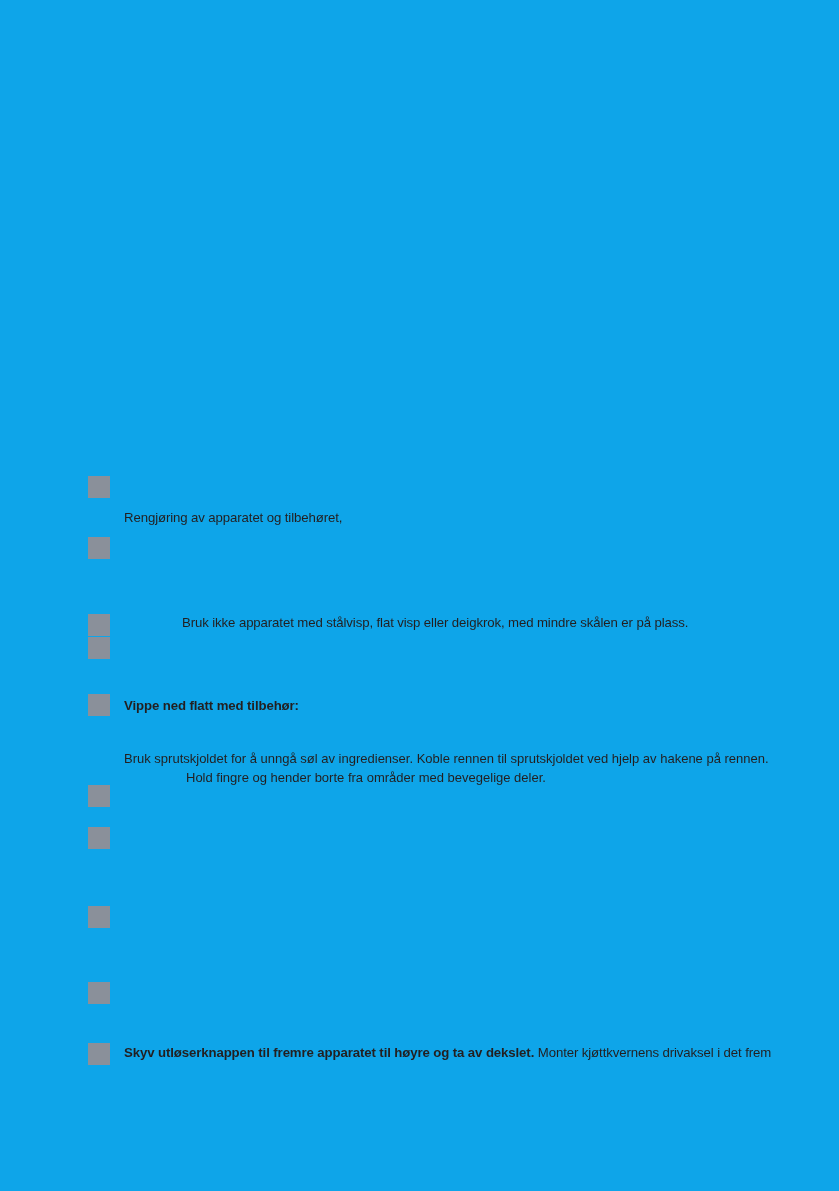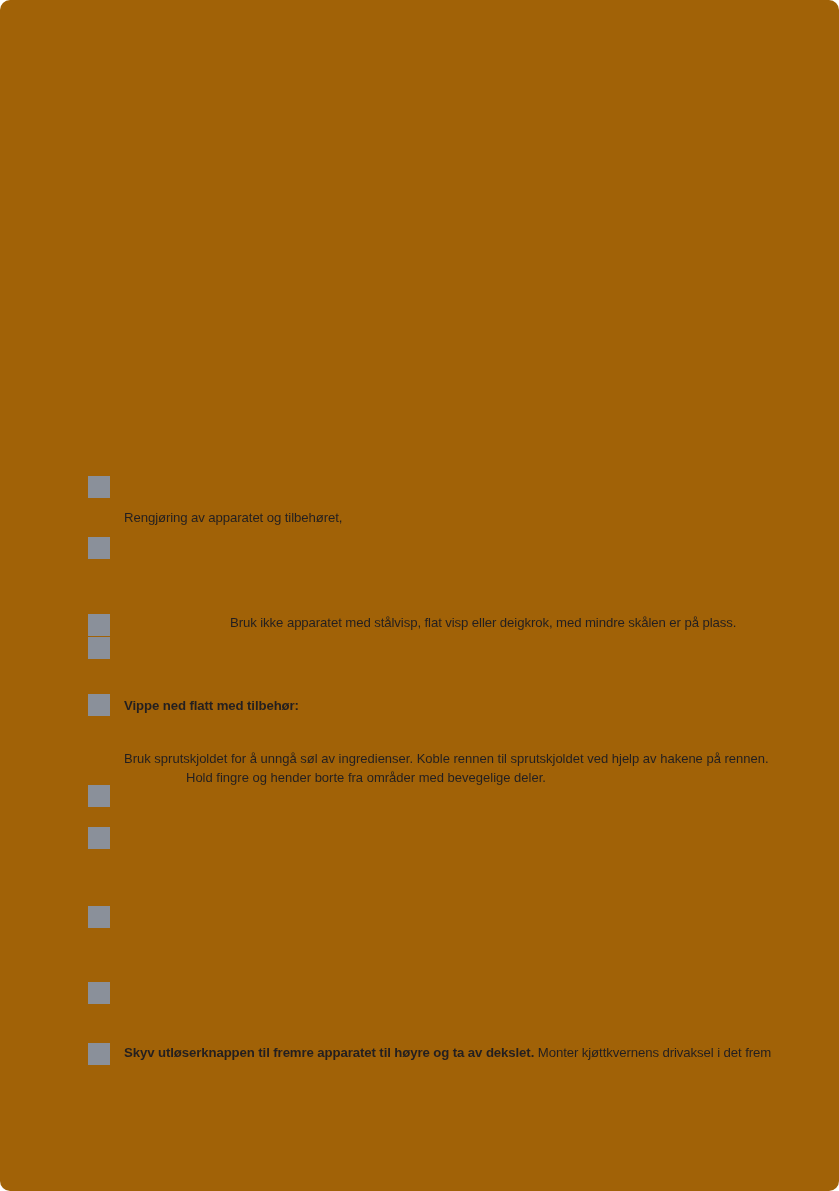--- a/index.html
+++ b/index.html
@@ -49,37 +49,37 @@
     line-height: 19px;
     white-space: nowrap;
   }
   .para .l2 {
     display: block;
   }
 </style>
 </head>
 <body>
 
-<div id="page" style="width: 839px; height: 1191px; background: #a16207; border-radius: 10px;">
+<div id="page" style="width: 839px; height: 1191px; background: #0ea5e9;">
 
   <div class="marker" style="left: 88px; top: 476px; background: rgb(138, 144, 154);"></div>
   <div class="marker" style="left: 88px; top: 537px; background: rgb(138, 144, 154);"></div>
   <div class="marker" style="left: 88px; top: 614px; background: rgb(138, 144, 154);"></div>
   <div class="marker" style="left: 88px; top: 637px; background: rgb(138, 144, 154);"></div>
   <div class="marker" style="left: 88px; top: 694px; background: rgb(138, 144, 154);"></div>
   <div class="marker" style="left: 88px; top: 785px; background: rgb(138, 144, 154);"></div>
   <div class="marker" style="left: 88px; top: 827px; background: rgb(138, 144, 154);"></div>
   <div class="marker" style="left: 88px; top: 906px; background: rgb(138, 144, 154);"></div>
   <div class="marker" style="left: 88px; top: 982px; background: rgb(138, 144, 154);"></div>
   <div class="marker" style="left: 88px; top: 1043px; background: rgb(138, 144, 154);"></div>
 
   <div class="line" style="left:124px; top:509px;">Rengjøring av apparatet og tilbehøret,</div>
 
 
-  <div class="line" style="left:182px; top:614px;margin-left:48px;">Bruk ikke apparatet med stålvisp, flat visp eller deigkrok, med mindre skålen er på plass.</div>
+  <div class="line" style="left:182px; top:614px;">Bruk ikke apparatet med stålvisp, flat visp eller deigkrok, med mindre skålen er på plass.</div>
 
 
   <div class="line bold" style="left:124px; top:697px;">Vippe ned flatt med tilbehør:</div>
 
   <div class="para" style="left:124px; top:749px;">
     <span class="l2">Bruk sprutskjoldet for å unngå søl av ingredienser. Koble rennen til sprutskjoldet ved hjelp av hakene på rennen.</span>
     <span class="l2" style="padding-left:62px;">Hold fingre og hender borte fra områder med bevegelige deler.</span>
   </div>
 
 

